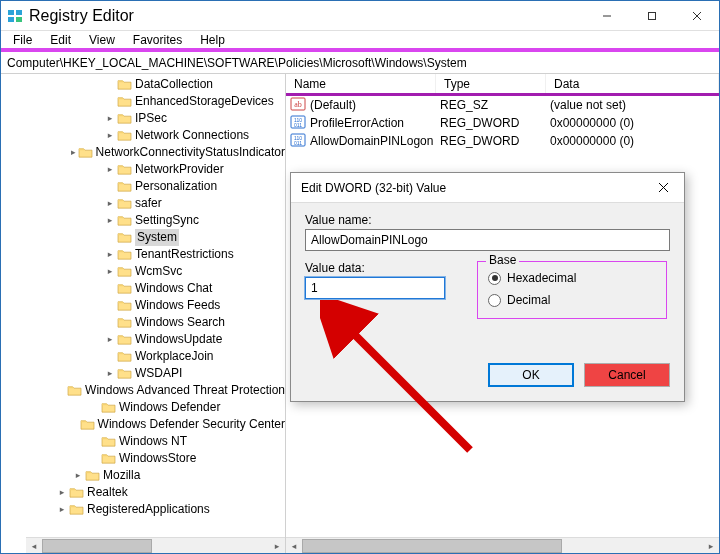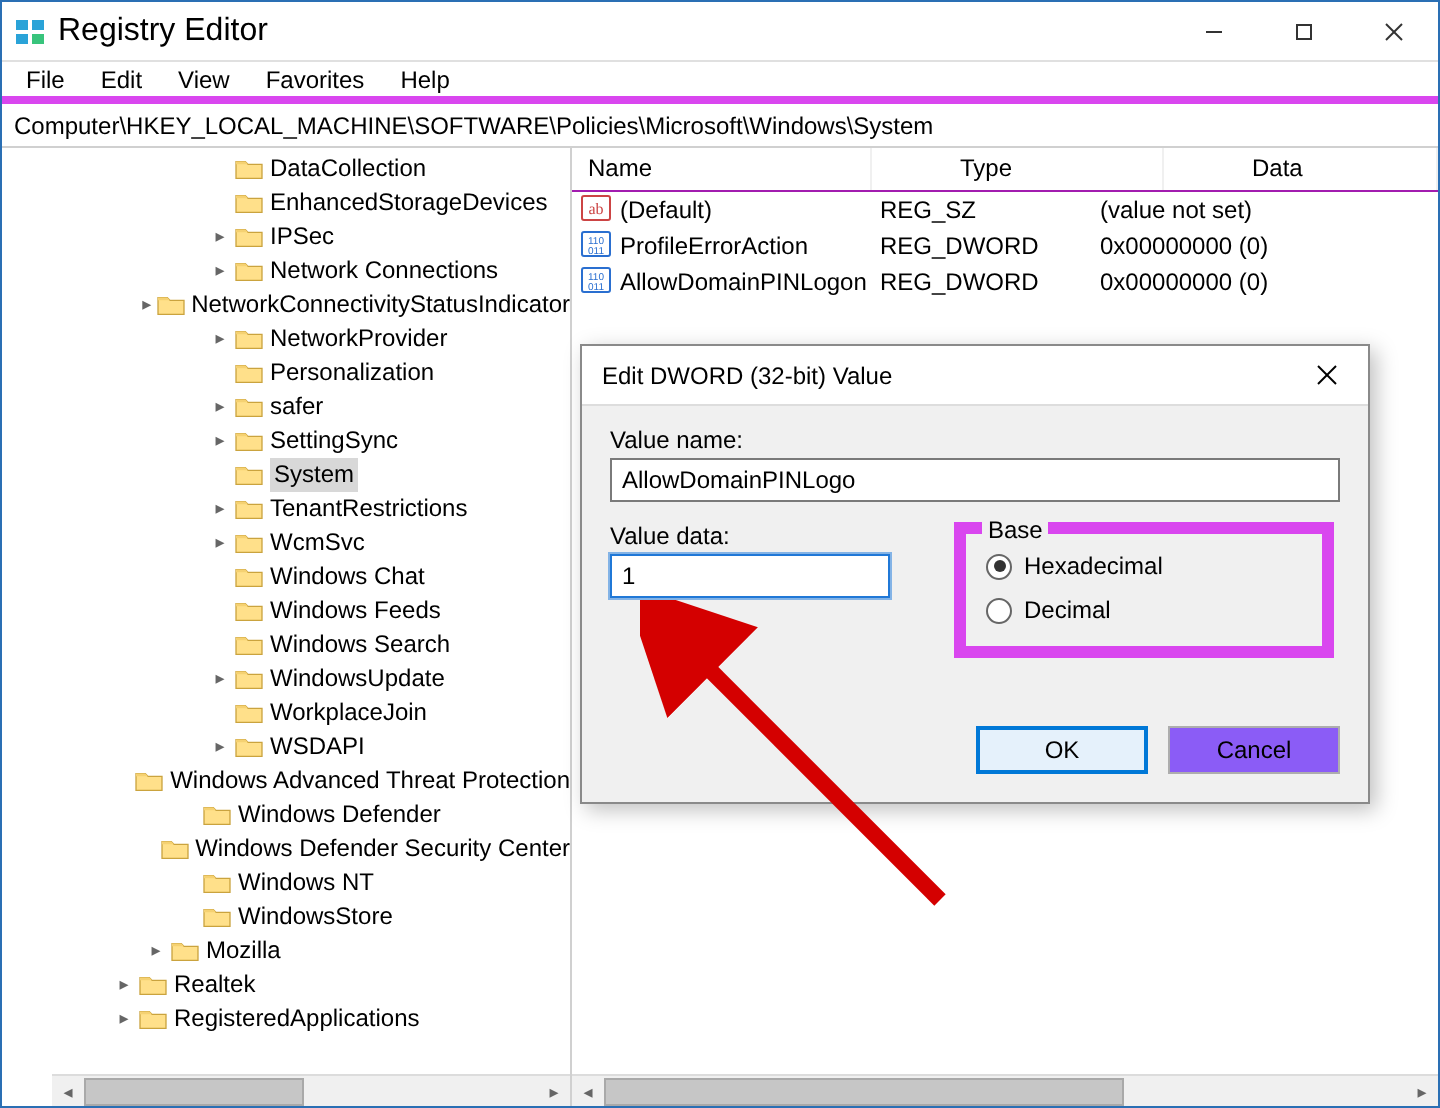--- a/index.html
+++ b/index.html
@@ -95,22 +95,21 @@
   .tree-label { font-size: 12px; }
   .tree-row.selected .tree-label {
     background: #d8d8d8;
     padding: 0 2px;
   }
 
   .list-pane { flex:1; overflow:hidden; position:relative; display:flex; flex-direction:column;}
   .list-header {
     height: 22px;
     display:flex;
-    border-bottom: 1px solid #a21caf;
-    gap: 36px;
+    border-bottom: 3px solid #a21caf;
   }
   .list-header .col {
     padding: 3px 8px 0 8px;
     font-size:12px;
     border-right: 1px solid #f0f0f0;
   }
   .col-name { width: 150px; }
   .col-type { width: 110px; }
   .col-data { flex:1; }
   .list-body { flex:1; overflow:hidden; }
@@ -170,21 +169,21 @@
   }
   .row2 { display:flex; margin-top:10px; gap: 32px;}
   .value-data-input {
     width:140px; height:22px;
     border:1px solid #2078d7;
     background:#fff; padding:2px 5px;
     font-size:12px; font-family:inherit;
     outline: 1px solid #83b3e6;
   }
   .groupbox {
-    border:6px solid #d946ef;
+    border:1px solid #d946ef;
     padding: 4px 10px 8px 10px;
     width: 190px;
     position:relative;
   }
   .groupbox .legend {
     position:absolute; top:-9px; left:8px;
     background:#f0f0f0; padding:0 3px; font-size:12px;
   }
   .radio-row { display:flex; align-items:center; height:20px; gap:6px; margin-top:2px;}
   .radio {
@@ -194,21 +193,21 @@
   }
   .radio.checked::after{
     content:""; width:6px;height:6px;border-radius:50%;background:#333;
   }
   .dialog-buttons {
     display:flex; justify-content:flex-end; gap:10px;
     padding: 0 14px 14px 0;
   }
   .dlg-btn {
     width: 86px; height: 24px;
-    background:#8b5cf6;
+    background:#ef4444;
     border:1px solid #adadad;
     font-size:12px;
     display:flex;align-items:center;justify-content:center;
   }
   .dlg-btn.default {
     border:2px solid #0078d7;
     background:#e5f1fb;
   }
 
   

